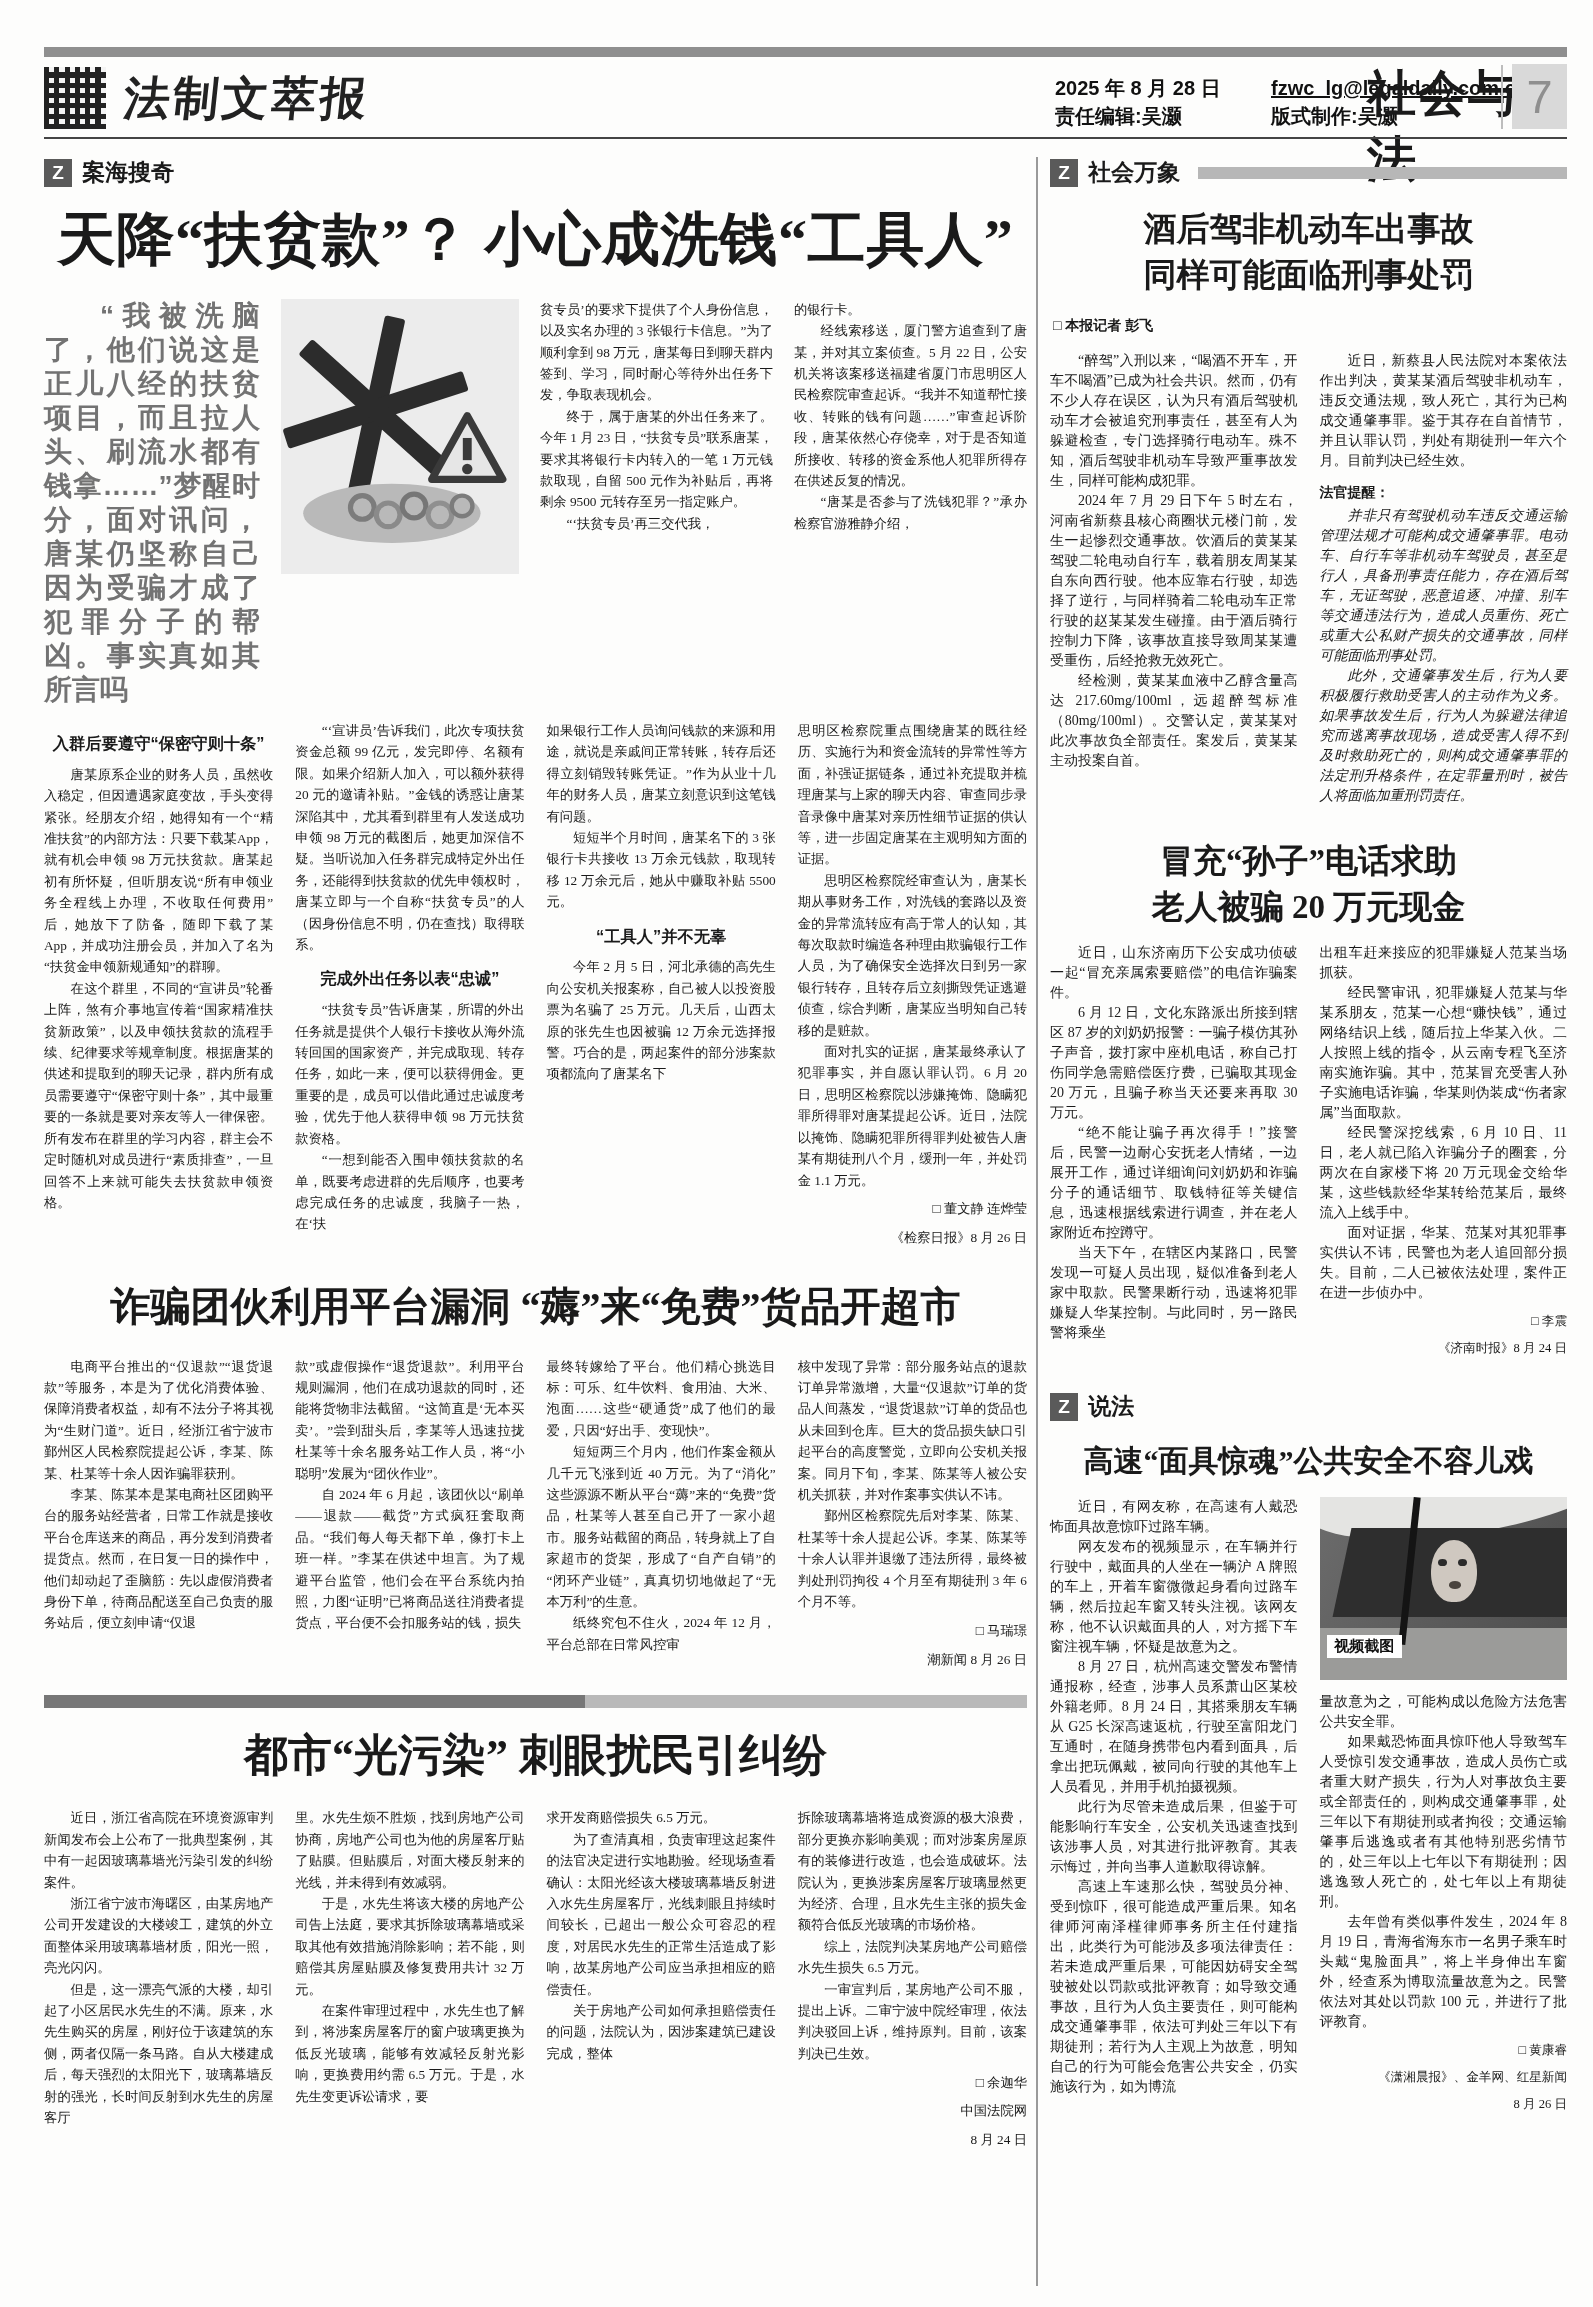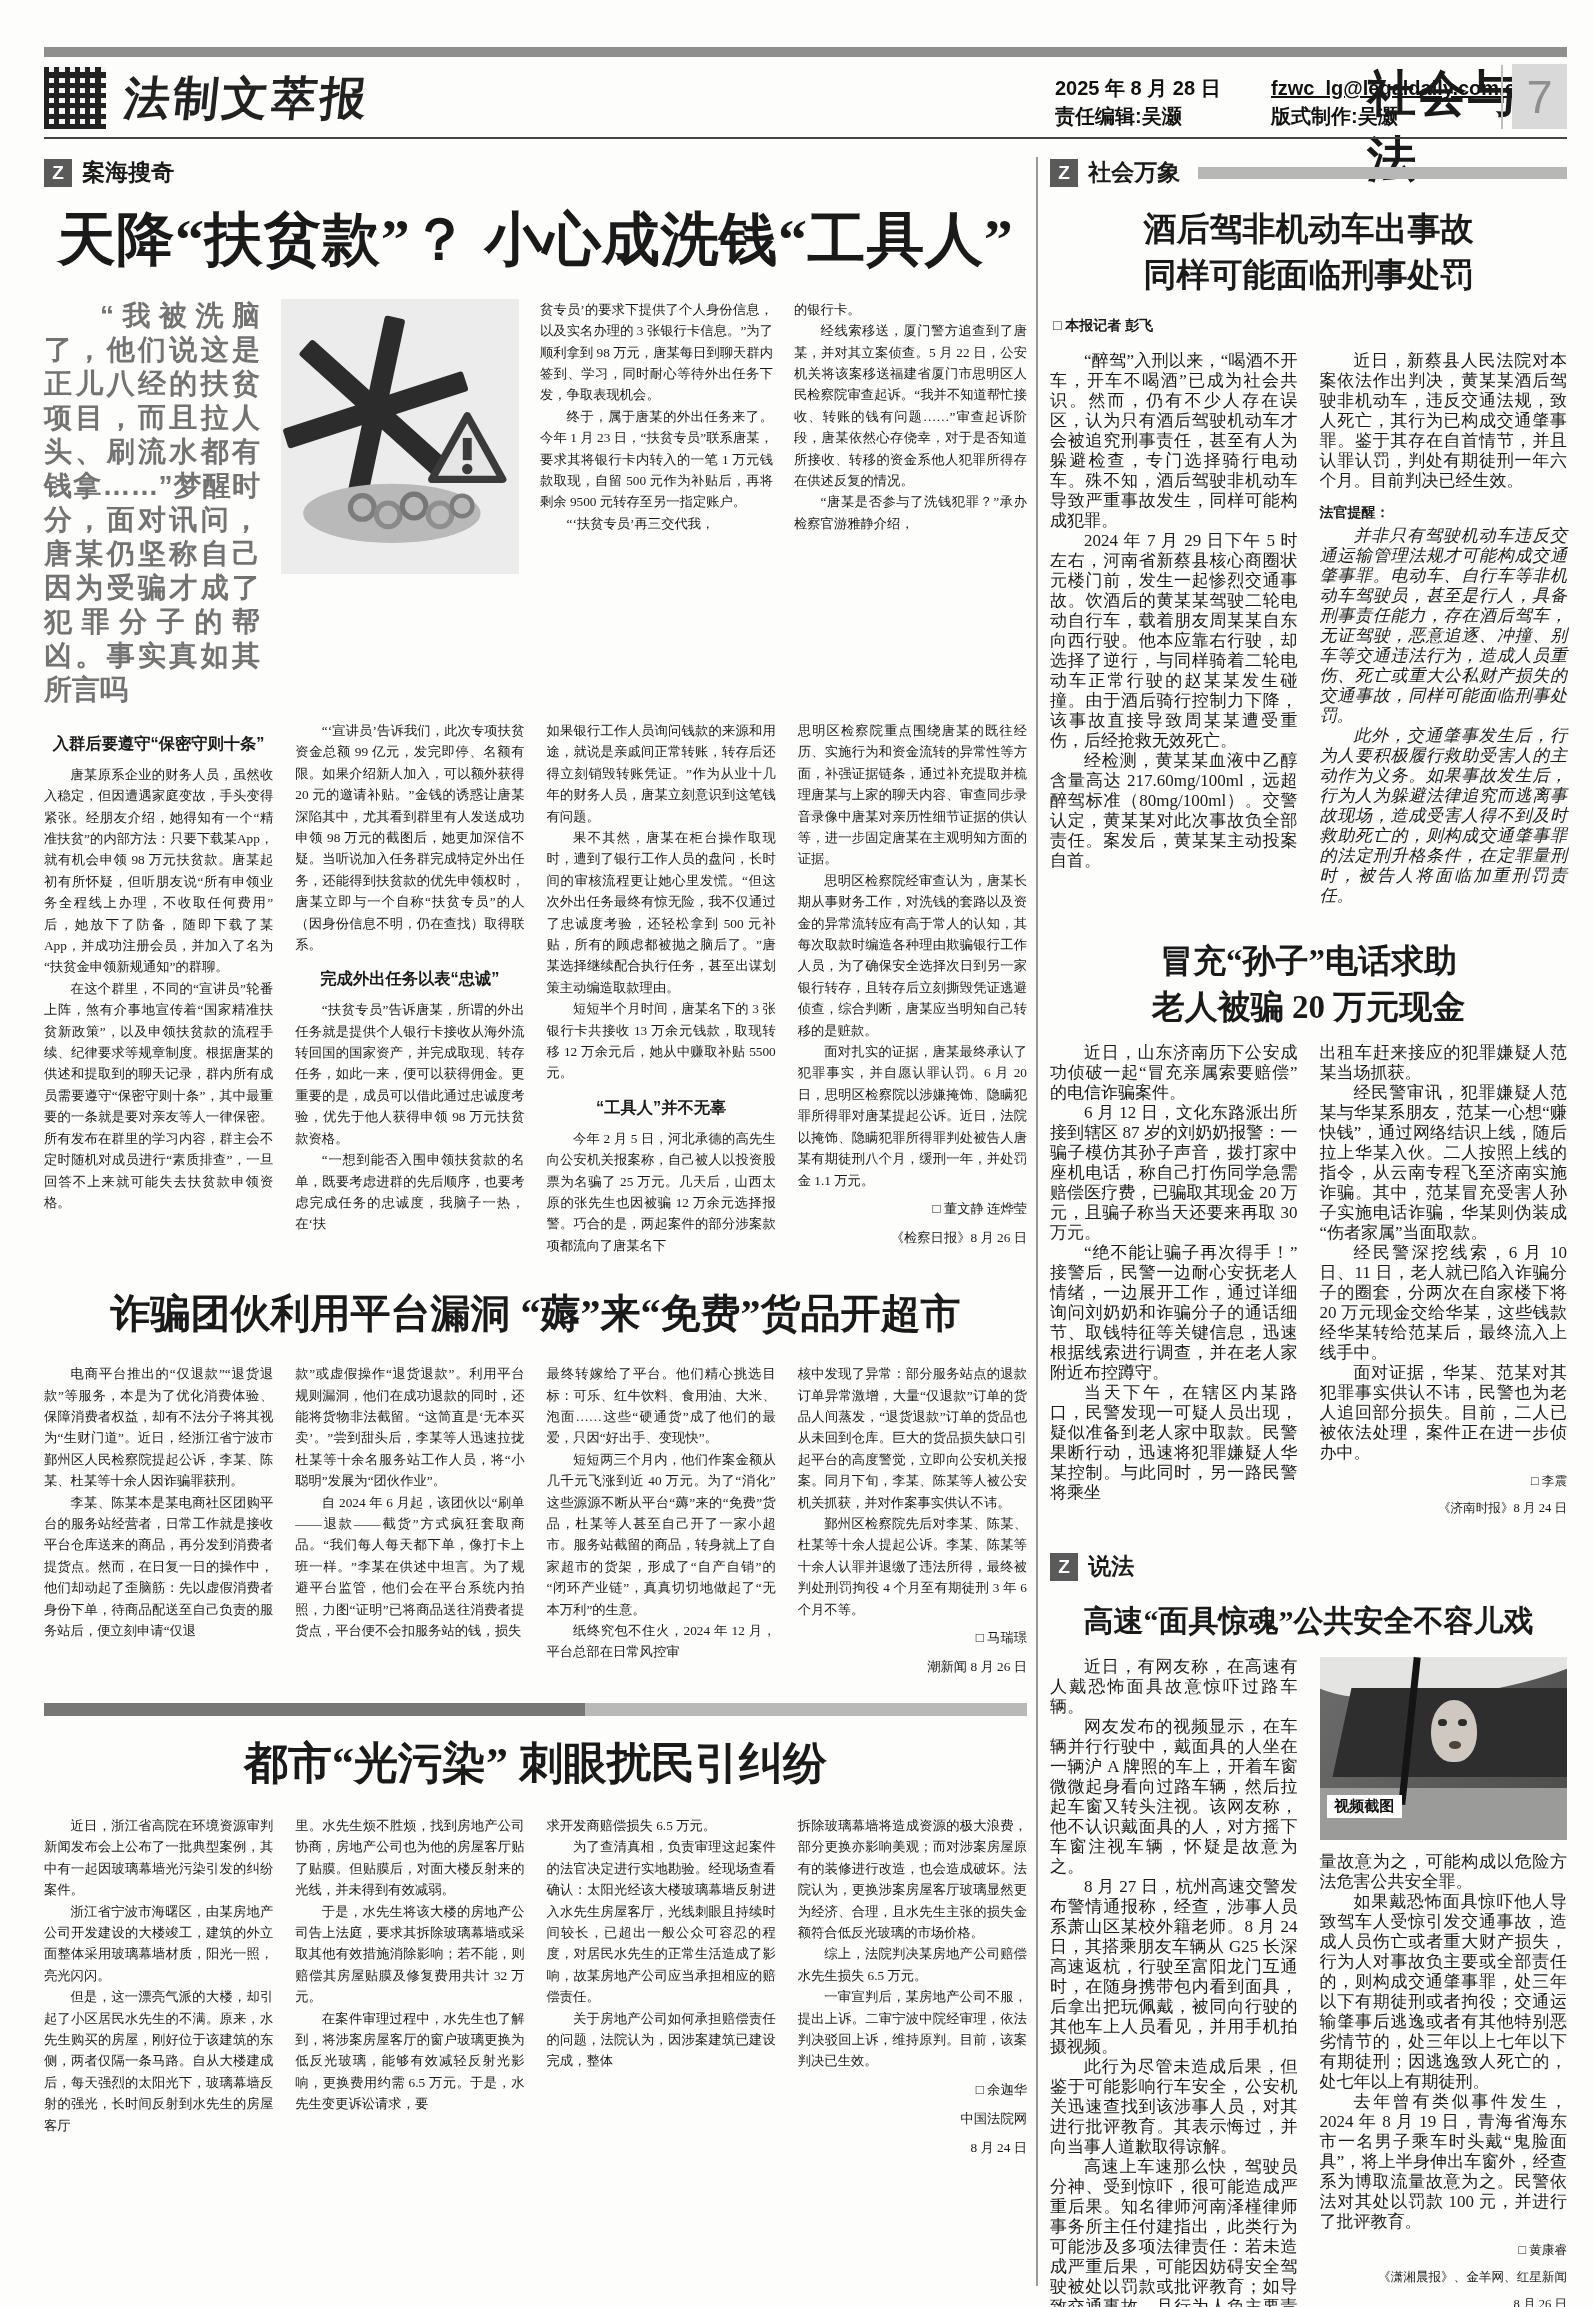--- a/index.html
+++ b/index.html
@@ -41,21 +41,21 @@
   .main-hl{font-size:58px;font-weight:900;letter-spacing:0.7px;text-align:center;
       margin:19px 0 25px 0;line-height:1.15;}
   .mid-hl{font-size:40px;font-weight:900;text-align:center;margin:13.3px 0 22px 0;}
   .bot-hl{font-size:44px;font-weight:900;text-align:center;margin:18px 0 22px 0;}
   .r-hl{font-size:33px;font-weight:900;text-align:center;line-height:1.38;margin:10.3px 0 13.3px 0;}
   .r-hl3{font-size:30px;font-weight:900;text-align:center;margin:7.4px 0 15px 0;}
   
   .cols{display:flex;gap:22px;align-items:flex-start;}
   .col{flex:1;}
   .col p{margin:0;text-indent:2em;text-align:justify;font-size:13.3px;line-height:21.4px;}
-  .right-region .col p{font-size:17px;line-height:20px;}
+  .right-region .col p{font-size:14px;line-height:20px;}
   .col p.cont{text-indent:0;}
   .col p.sub{font-family:"Liberation Sans","DejaVu Sans",sans-serif;font-weight:bold;
       font-size:16.3px;text-indent:0;text-align:center;margin:12px 0 9px 0;line-height:1.4;}
   .col p.sub2{font-family:"Liberation Sans","DejaVu Sans",sans-serif;font-weight:bold;
       font-size:14px;text-indent:0;text-align:left;margin:10.3px 0 4.4px 0;}
   .col p.kai{font-style:italic;}
   .col p.by{text-indent:0;text-align:right;margin-top:7.4px;font-size:13.3px;}
   .right-region .col p.by{font-size:12.6px;}
   
   .row1{display:flex;gap:21px;align-items:flex-start;margin-bottom:13.3px;}
@@ -168,21 +168,20 @@
             <p>在这个群里，不同的“宣讲员”轮番上阵，煞有介事地宣传着“国家精准扶贫新政策”，以及申领扶贫款的流程手续、纪律要求等规章制度。根据唐某的供述和提取到的聊天记录，群内所有成员需要遵守“保密守则十条”，其中最重要的一条就是要对亲友等人一律保密。所有发布在群里的学习内容，群主会不定时随机对成员进行“素质排查”，一旦回答不上来就可能失去扶贫款申领资格。</p>
           </div>
         <div class="col">
             <p>“‘宣讲员’告诉我们，此次专项扶贫资金总额 99 亿元，发完即停、名额有限。如果介绍新人加入，可以额外获得 20 元的邀请补贴。”金钱的诱惑让唐某深陷其中，尤其看到群里有人发送成功申领 98 万元的截图后，她更加深信不疑。当听说加入任务群完成特定外出任务，还能得到扶贫款的优先申领权时，唐某立即与一个自称“扶贫专员”的人（因身份信息不明，仍在查找）取得联系。</p>
             <p class="sub">完成外出任务以表“忠诚”</p>
             <p>“扶贫专员”告诉唐某，所谓的外出任务就是提供个人银行卡接收从海外流转回国的国家资产，并完成取现、转存任务，如此一来，便可以获得佣金。更重要的是，成员可以借此通过忠诚度考验，优先于他人获得申领 98 万元扶贫款资格。</p>
             <p>“一想到能否入围申领扶贫款的名单，既要考虑进群的先后顺序，也要考虑完成任务的忠诚度，我脑子一热，在‘扶</p>
           </div>
         <div class="col">
             <p class="cont">如果银行工作人员询问钱款的来源和用途，就说是亲戚间正常转账，转存后还得立刻销毁转账凭证。”作为从业十几年的财务人员，唐某立刻意识到这笔钱有问题。</p>
-            <p>果不其然，唐某在柜台操作取现时，遭到了银行工作人员的盘问，长时间的审核流程更让她心里发慌。“但这次外出任务最终有惊无险，我不仅通过了忠诚度考验，还轻松拿到 500 元补贴，所有的顾虑都被抛之脑后了。”唐某选择继续配合执行任务，甚至出谋划策主动编造取款理由。</p>
             <p>短短半个月时间，唐某名下的 3 张银行卡共接收 13 万余元钱款，取现转移 12 万余元后，她从中赚取补贴 5500 元。</p>
             <p class="sub">“工具人”并不无辜</p>
             <p>今年 2 月 5 日，河北承德的高先生向公安机关报案称，自己被人以投资股票为名骗了 25 万元。几天后，山西太原的张先生也因被骗 12 万余元选择报警。巧合的是，两起案件的部分涉案款项都流向了唐某名下</p>
           </div>
         <div class="col">
             <p class="cont">思明区检察院重点围绕唐某的既往经历、实施行为和资金流转的异常性等方面，补强证据链条，通过补充提取并梳理唐某与上家的聊天内容、审查同步录音录像中唐某对亲历性细节证据的供认等，进一步固定唐某在主观明知方面的证据。</p>
             <p>思明区检察院经审查认为，唐某长期从事财务工作，对洗钱的套路以及资金的异常流转应有高于常人的认知，其每次取款时编造各种理由欺骗银行工作人员，为了确保安全选择次日到另一家银行转存，且转存后立刻撕毁凭证逃避侦查，综合判断，唐某应当明知自己转移的是赃款。</p>
             <p>面对扎实的证据，唐某最终承认了犯罪事实，并自愿认罪认罚。6 月 20 日，思明区检察院以涉嫌掩饰、隐瞒犯罪所得罪对唐某提起公诉。近日，法院以掩饰、隐瞒犯罪所得罪判处被告人唐某有期徒刑八个月，缓刑一年，并处罚金 1.1 万元。</p>
             <p class="by">□ 董文静 连烨莹</p>
             <p class="by">《检察日报》8 月 26 日</p>

